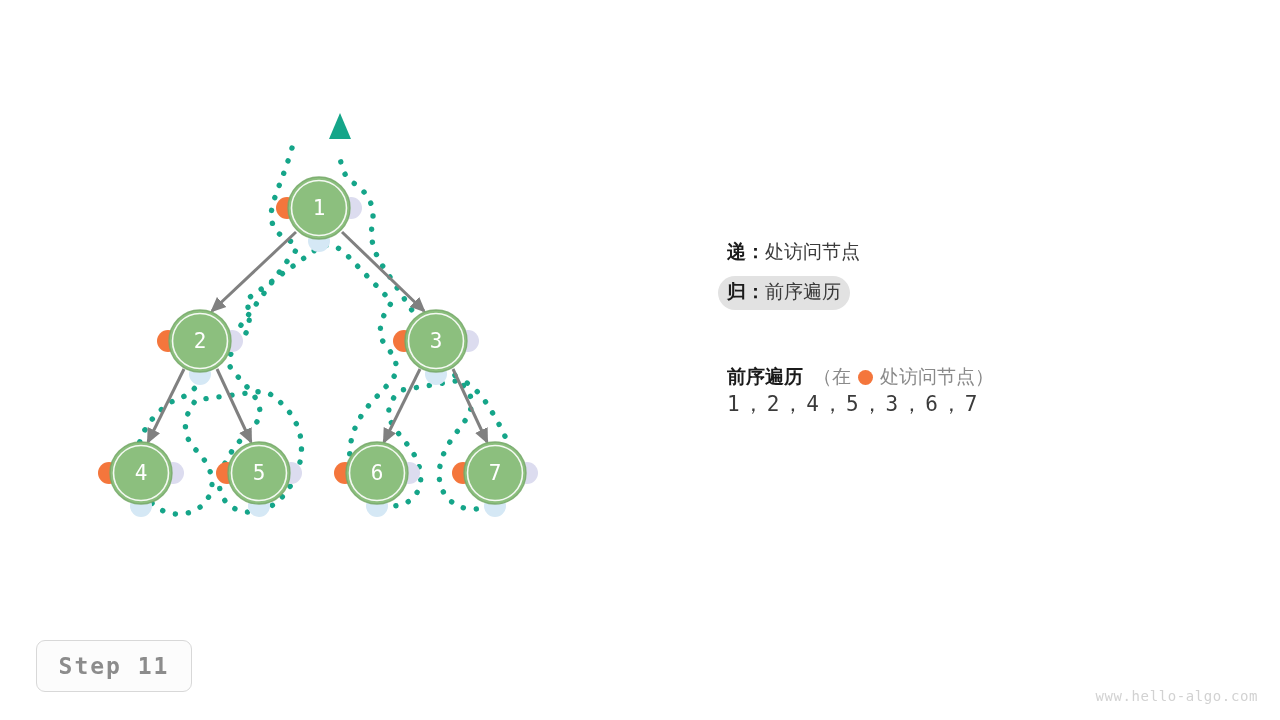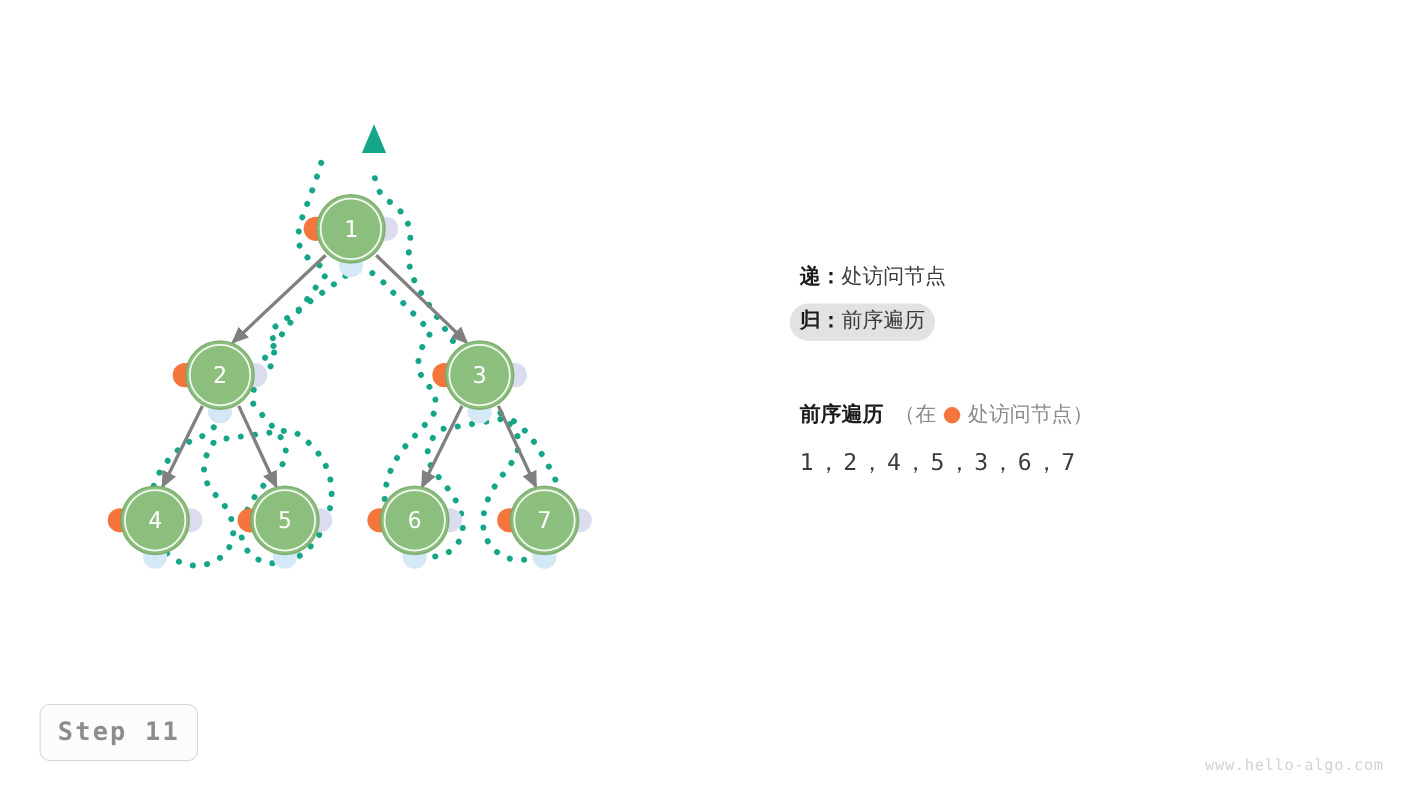--- a/index.html
+++ b/index.html
@@ -83,34 +83,33 @@
   .inline-dot {
     display: inline-block;
     width: 15px;
     height: 15px;
     border-radius: 50%;
     background: #f4763c;
     margin: 0 7px;
     vertical-align: middle;
   }
   #order-sequence {
-    margin-top: 16px;
     font-family: "DejaVu Sans Mono", "Liberation Mono", monospace;
     font-size: 21px;
     letter-spacing: 3px;
     color: #3b3b3b;
     white-space: nowrap;
   }
 
   
   #step-badge {
     position: absolute;
     left: 36px;
     top: 640px;
-    width: 144px;
+    width: 156px;
     height: 52px;
     border: 1px solid #d8d8d8;
     border-radius: 9px;
     background: #fcfcfc;
     display: flex;
     align-items: center;
     justify-content: center;
     font-family: "DejaVu Sans Mono", "Liberation Mono", monospace;
     font-weight: bold;
     font-size: 23px;

